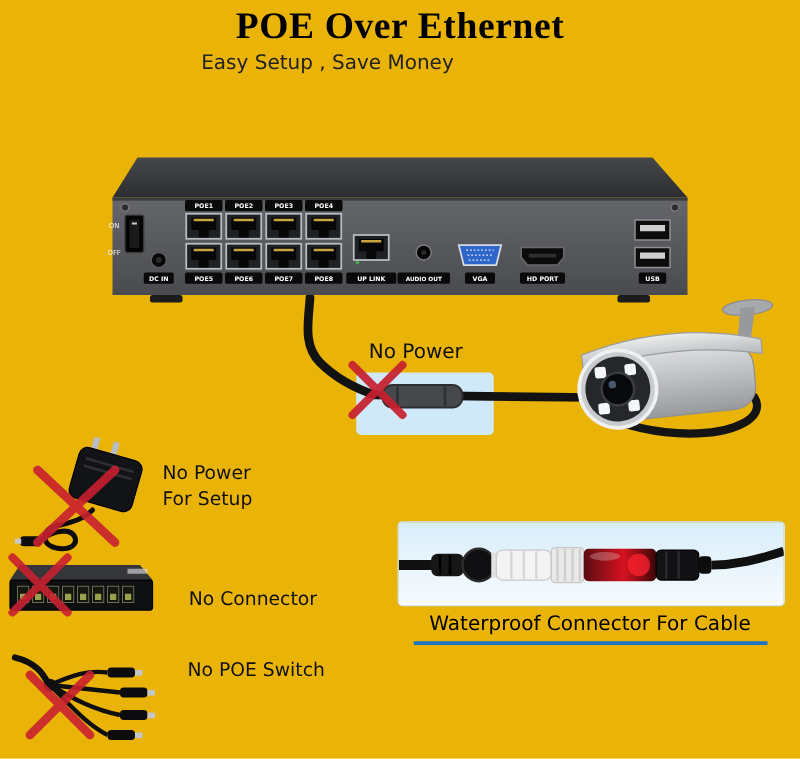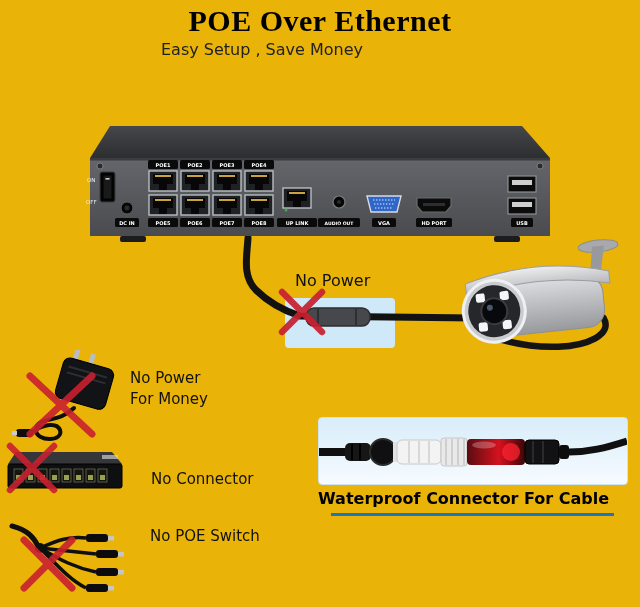--- a/index.html
+++ b/index.html
@@ -12,22 +12,22 @@
   .subtitle{left:0;top:40px;width:524px;text-align:center;
             font-size:16px;font-weight:500;color:#222;}
   .note{font-size:15px;color:#111;}
   .no-power-cable{left:295px;top:271px;font-size:16px;}
   .adapter-note{left:130px;top:368px;line-height:21px;}
   .connector-note{left:151px;top:470px;}
   .splitter-note{left:150px;top:527px;}
   .wp-panel{left:318px;top:417px;width:308px;height:66px;border-radius:4px;
             background:linear-gradient(180deg,#d8edfa 0%,#e9f5fc 55%,#f7fbff 100%);
             border:1px solid #cfe4f2;}
-  .wp-caption{left:318px;top:489px;width:308px;text-align:left;
-              font-size:16px;font-weight:700;color:#000;}
+  .wp-caption{left:318px;top:489px;width:308px;text-align:center;
+              font-size:16px;font-weight:400;color:#000;}
   .wp-underline{left:331px;top:513px;width:283px;height:3px;background:#1b74c5;}
   svg{display:block;}
   svg text{font-family:"DejaVu Sans","Liberation Sans",sans-serif;}
   .tagtxt{fill:#fff;font-weight:700;}
 </style>
 </head>
 <body>
 
 <div class="stage">
 
@@ -240,21 +240,21 @@
     <path d="M62,58 C46,74 24,66 24,80 C24,92 52,92 48,80 C45,72 32,74 20,82" fill="none" stroke="#0d0d0d" stroke-width="4" stroke-linecap="round"></path>
     <rect x="4" y="79" width="17" height="8" rx="3" fill="#0d0d0d"></rect>
     <rect x="0" y="81" width="5" height="4" fill="#c8cacd"></rect>
     <g opacity="0.9">
       <line x1="18" y1="26" x2="80" y2="84" stroke="#c8202f" stroke-width="7" stroke-linecap="round"></line>
       <line x1="80" y1="26" x2="18" y2="84" stroke="#c8202f" stroke-width="7" stroke-linecap="round"></line>
     </g>
   </svg>
   <div class="abs note adapter-note">
     <div>No Power</div>
-    <div>For Money</div>
+    <div>For Setup</div>
   </div>
 
   <svg class="abs" style="left:2px;top:438px;" width="128" height="62" viewBox="0 0 128 62">
     <polygon points="14,14 110,14 120,26 6,26" fill="#35363a"></polygon>
     <rect x="6" y="26" width="114" height="24" rx="2" fill="#0e0f11" stroke="#000"></rect>
     <rect x="100" y="17" width="16" height="4" fill="#d9d9d9" opacity=".65"></rect>
     <g>
       <rect x="12" y="31" width="9" height="13" fill="#15170f" stroke="#6b6d55" stroke-width=".8"></rect>
         <rect x="14" y="37" width="5" height="5" fill="#9aa14e"></rect>
       <rect x="24" y="31" width="9" height="13" fill="#15170f" stroke="#6b6d55" stroke-width=".8"></rect>

